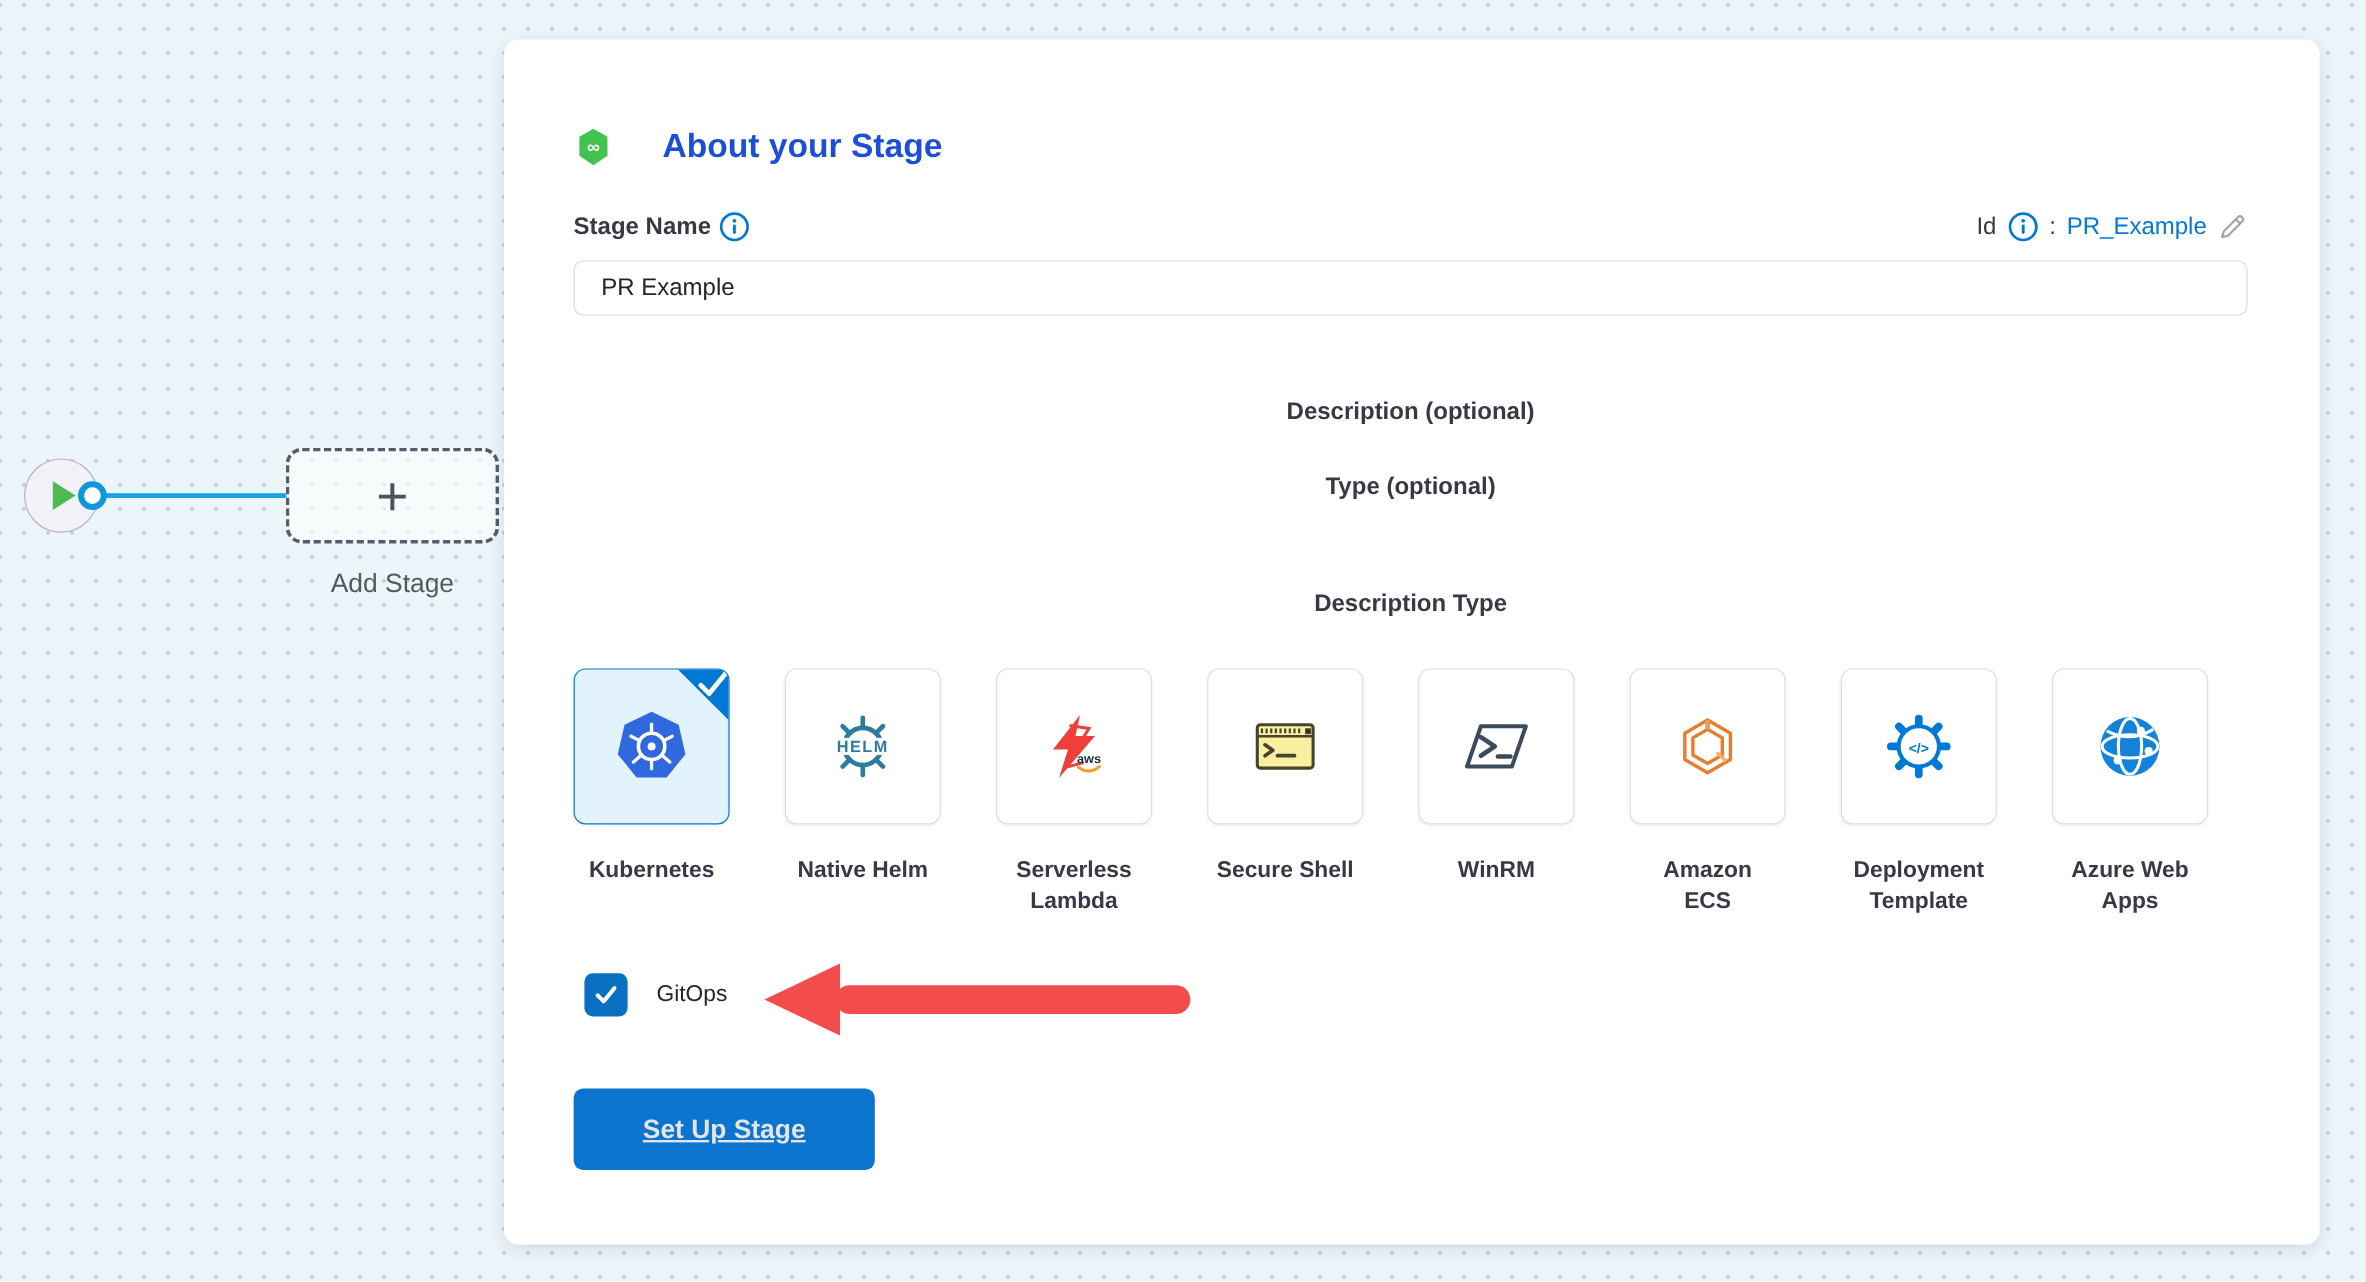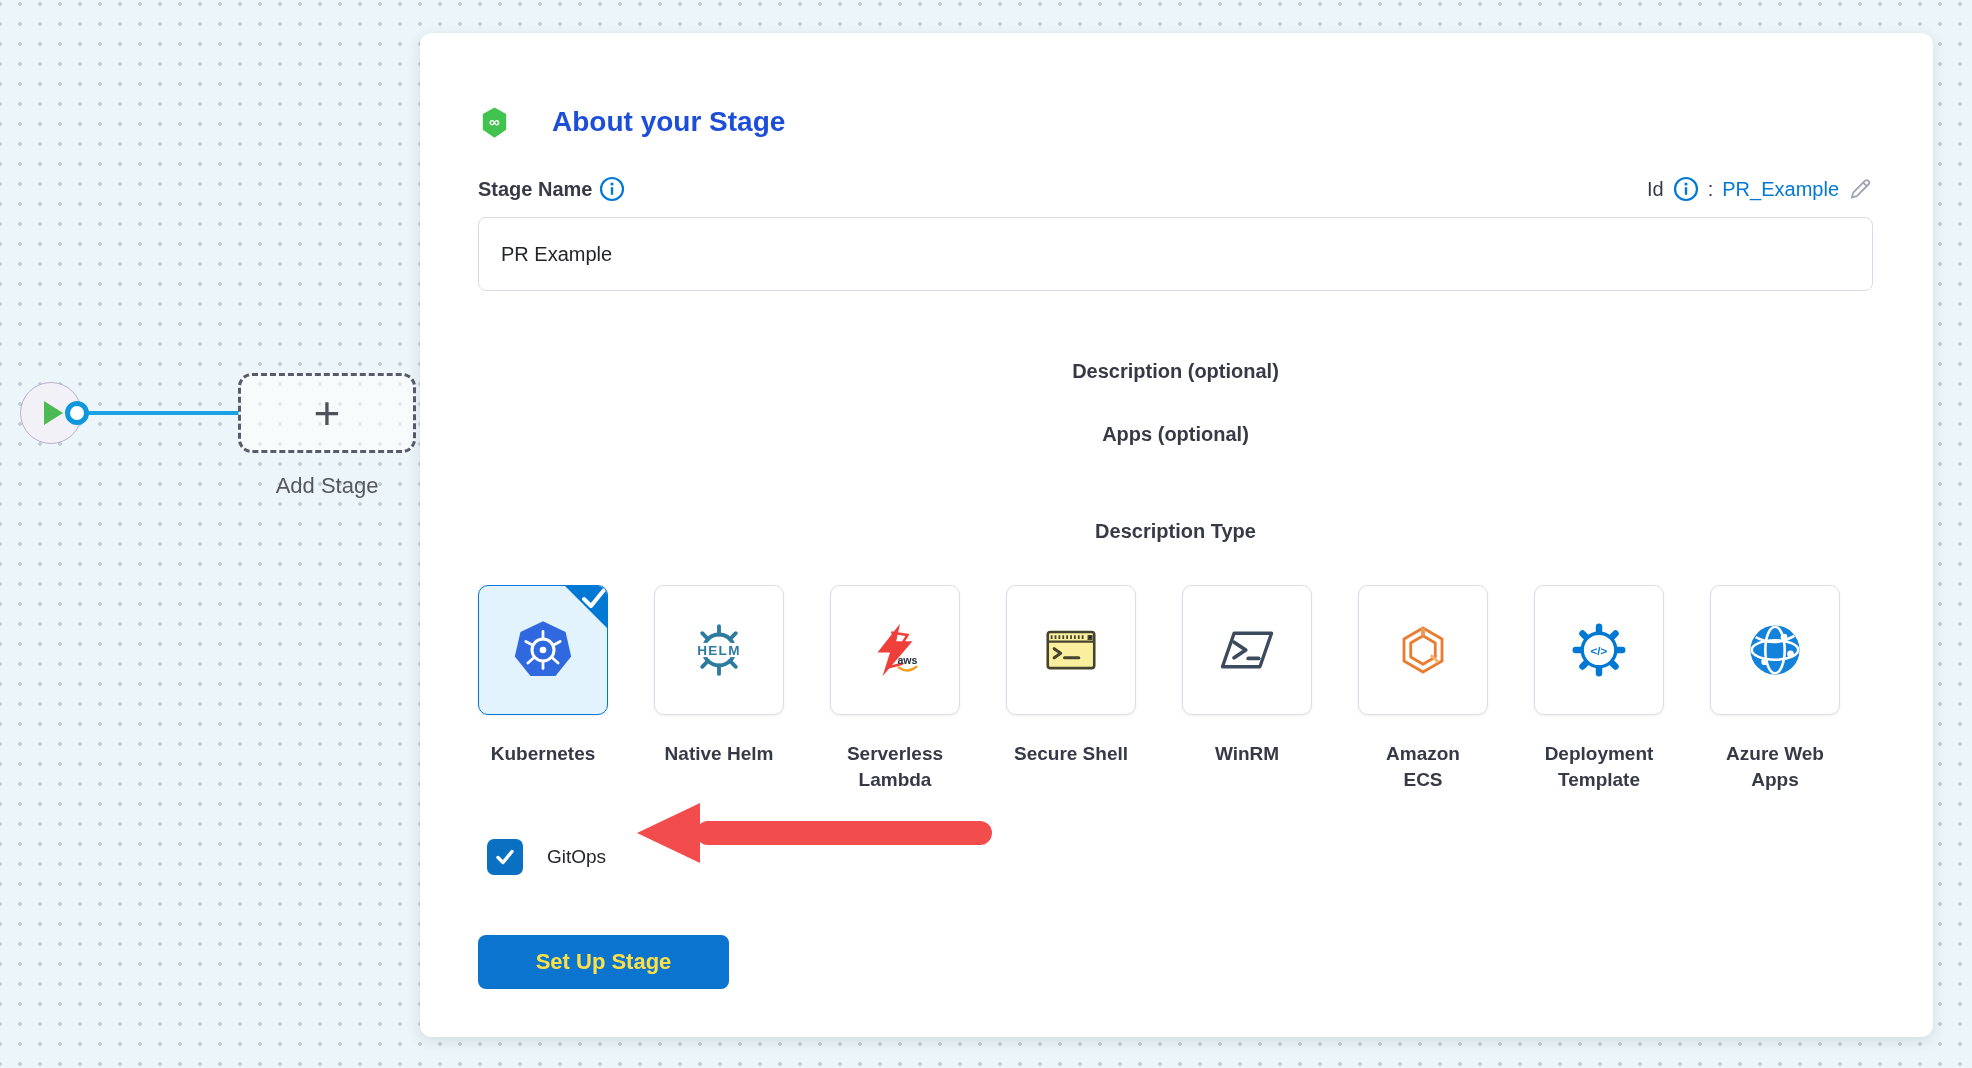--- a/index.html
+++ b/index.html
@@ -57,21 +57,21 @@
   .section-label { font-size:20px; font-weight:700; color:#383946; }
   .info-icon { width:26px; height:26px; display:block; }
   .pencil-icon { width:25px; height:25px; display:block; cursor:pointer; }
 
   .id-group { display:flex; align-items:center; gap:9px; font-size:20px; }
   .id-label { color:#383946; }
   .id-sep { color:#383946; }
   .id-value { color:#0278d5; font-weight:500; }
 
   .name-input {
-    margin-top:14px; width:100%; height:74px;
+    margin-top:14px; width:100%; height:46px;
     border:1.5px solid #d9dae6; border-radius:8px;
     padding:0 22px; font-size:20px; color:#23242a; background:#fff; outline:none;
     font-family:"Liberation Sans", sans-serif; display:block;
   }
 
   .desc-row { margin-top:69px; }
   .tags-row { margin-top:33px; }
   .deploy-row { margin-top:67px; }
   .desc-row, .tags-row, .deploy-row { display:flex; align-items:center; gap:12px; height:30px;flex-direction:column; }
 
@@ -91,23 +91,23 @@
   }
 
   .gitops-row { margin-top:46px; display:flex; align-items:center; gap:24px; height:36px; }
   .gitops-check {
     margin-left:9px; width:36px; height:36px; border-radius:7px; background:#0a70c2;
     display:flex; align-items:center; justify-content:center; cursor:pointer; flex:0 0 auto;
   }
   .gitops-label { font-size:19px; font-weight:500; color:#26272e; }
 
   .submit-btn {
-    margin-top:60px; width:251px; height:54px; border:none; border-radius:8px;
-    background:#0b74ce; color:#fde047; font-size:22px; font-weight:700;
-    font-family:"Liberation Sans", sans-serif; cursor:pointer; display:block;
+    margin-top:60px; width:251px; height:68px; border:none; border-radius:8px;
+    background:#0b74ce; color:#e5e5e5; font-size:22px; font-weight:700;
+    font-family:"Liberation Sans", sans-serif; cursor:pointer; display:block;text-decoration:underline;
   }
 
   .annotation-arrow { position:absolute; left:634px; top:801px; z-index:20; }
 </style>
 </head>
 <body>
 
 <div class="canvas">
 
   <div class="start-node">
@@ -159,21 +159,21 @@
 
     <div class="desc-row">
       <span class="section-label">Description (optional)</span>
       <svg class="pencil-icon" viewBox="0 0 24 24">
         <path d="M16.2 3.8 a2.4 2.4 0 0 1 3.4 3.4 L8.4 18.4 L3.6 19.8 L5 15 Z" fill="none" stroke="#9fa3b1" stroke-width="1.7" stroke-linejoin="round"></path>
         <path d="M14.6 5.4 l3.4 3.4" stroke="#9fa3b1" stroke-width="1.7"></path>
       </svg>
     </div>
 
     <div class="tags-row">
-      <span class="section-label">Apps (optional)</span>
+      <span class="section-label">Type (optional)</span>
       <svg class="pencil-icon" viewBox="0 0 24 24">
         <path d="M16.2 3.8 a2.4 2.4 0 0 1 3.4 3.4 L8.4 18.4 L3.6 19.8 L5 15 Z" fill="none" stroke="#9fa3b1" stroke-width="1.7" stroke-linejoin="round"></path>
         <path d="M14.6 5.4 l3.4 3.4" stroke="#9fa3b1" stroke-width="1.7"></path>
       </svg>
     </div>
 
     <div class="deploy-row">
       <span class="section-label">Description Type</span>
       <svg class="info-icon" viewBox="0 0 26 26">
         <circle cx="13" cy="13" r="11" fill="none" stroke="#0278d5" stroke-width="2.2"></circle>

